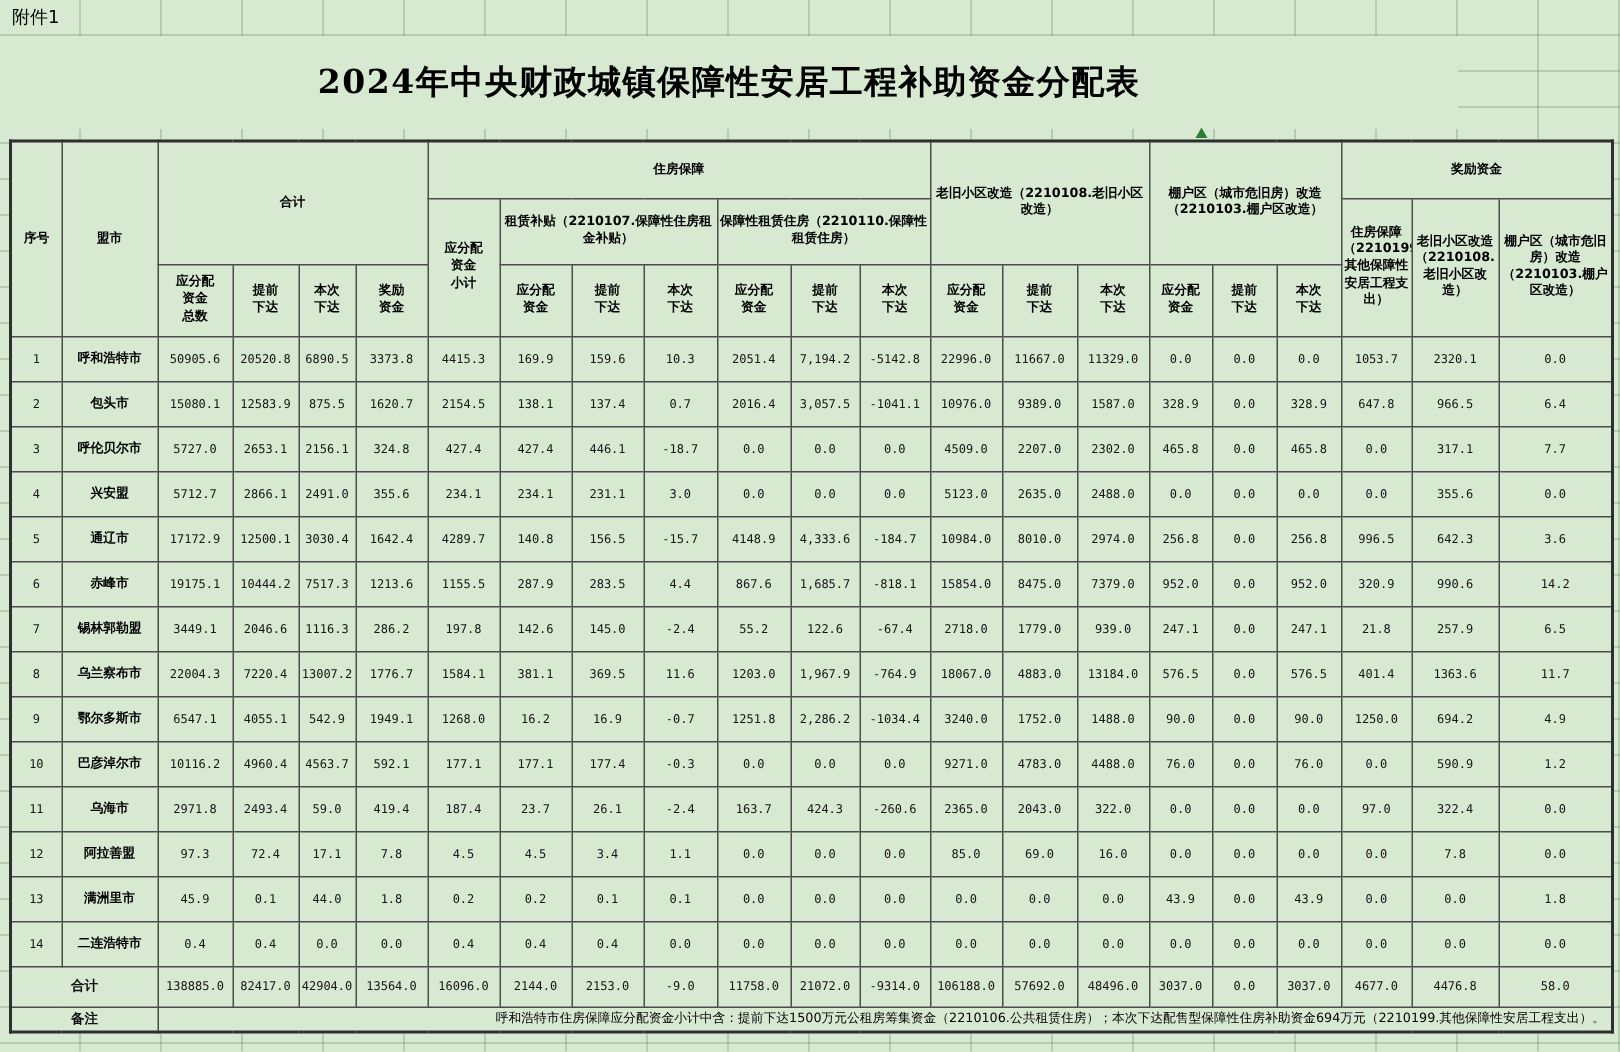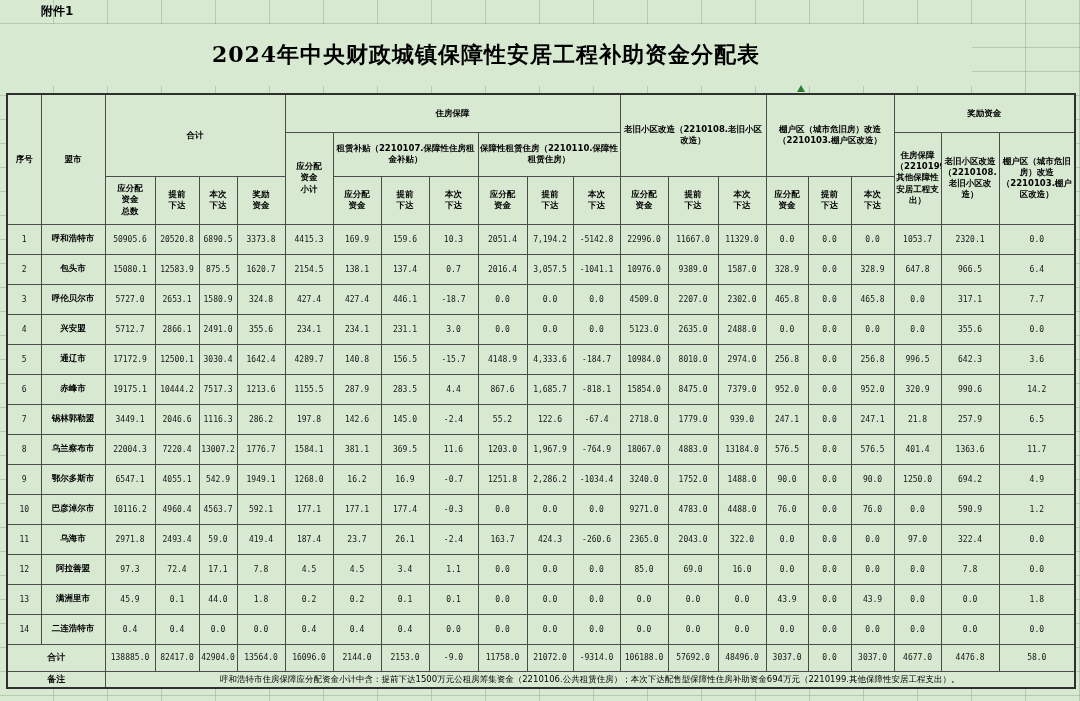--- a/index.html
+++ b/index.html
@@ -8,21 +8,21 @@
     width:1080px; height:701px; position:relative; overflow:hidden;
     background-color:#d8e9d2;
     background-image:
       repeating-linear-gradient(to right, transparent 0, transparent 53px, rgba(125,155,120,.38) 53px, rgba(125,155,120,.38) 54px),
       repeating-linear-gradient(to bottom, transparent 0, transparent 23px, rgba(125,155,120,.38) 23px, rgba(125,155,120,.38) 24px);
     font-family:"DejaVu Sans", sans-serif;
     color:#111;
   }
   .attachment {
     position:absolute; top:3px; left:8px;
-    font-size:12px; font-weight:bold; color:#000;margin-left:33px;
+    font-size:12px; font-weight:normal; color:#000;
   }
   .title-band {
     position:absolute; top:24px; left:0; width:972px; height:62px;
     background:#d8e9d2;
     display:flex; align-items:center; justify-content:center;
   }
   .title-band .title {
     font-size:22px; font-weight:bold; letter-spacing:1px; color:#000;
     font-family:"DejaVu Serif","DejaVu Sans", serif;
   }
@@ -49,21 +49,21 @@
   .alloc tbody tr { height:30px; }
   .alloc td.num, .alloc td.rowno {
     font-family:"DejaVu Sans Mono", monospace; font-size:8px; color:#151515;
   }
   .alloc td.city { font-size:8.5px; font-weight:bold; color:#000; }
   .alloc tr.total-row { height:27px; }
   .alloc tr.total-row td.label { font-size:9px; font-weight:bold; }
   .alloc tr.remark-row { height:16px; }
   .alloc tr.remark-row td.label { font-size:9px; font-weight:bold; }
   .alloc td.remark {
-    text-align:center; font-size:8.5px; padding:2px 4px; line-height:1.4; color:#000;
+    text-align:right; font-size:8.5px; padding:2px 4px; line-height:1.4; color:#000;
   }
 </style>
 </head>
 <body>
 
 <div class="attachment">附件1</div>
 
 <div class="title-band">
   <div class="title">2024年中央财政城镇保障性安居工程补助资金分配表</div>
 </div>
@@ -198,21 +198,21 @@
         <td class="num">328.9</td>
         <td class="num">647.8</td>
         <td class="num">966.5</td>
         <td class="num">6.4</td>
       </tr>
       <tr>
         <td class="rowno">3</td>
         <td class="city">呼伦贝尔市</td>
         <td class="num">5727.0</td>
         <td class="num">2653.1</td>
-        <td class="num">1580.9</td>
+        <td class="num">2156.1</td>
         <td class="num">324.8</td>
         <td class="num">427.4</td>
         <td class="num">427.4</td>
         <td class="num">446.1</td>
         <td class="num">-18.7</td>
         <td class="num">0.0</td>
         <td class="num">0.0</td>
         <td class="num">0.0</td>
         <td class="num">4509.0</td>
         <td class="num">2207.0</td>

